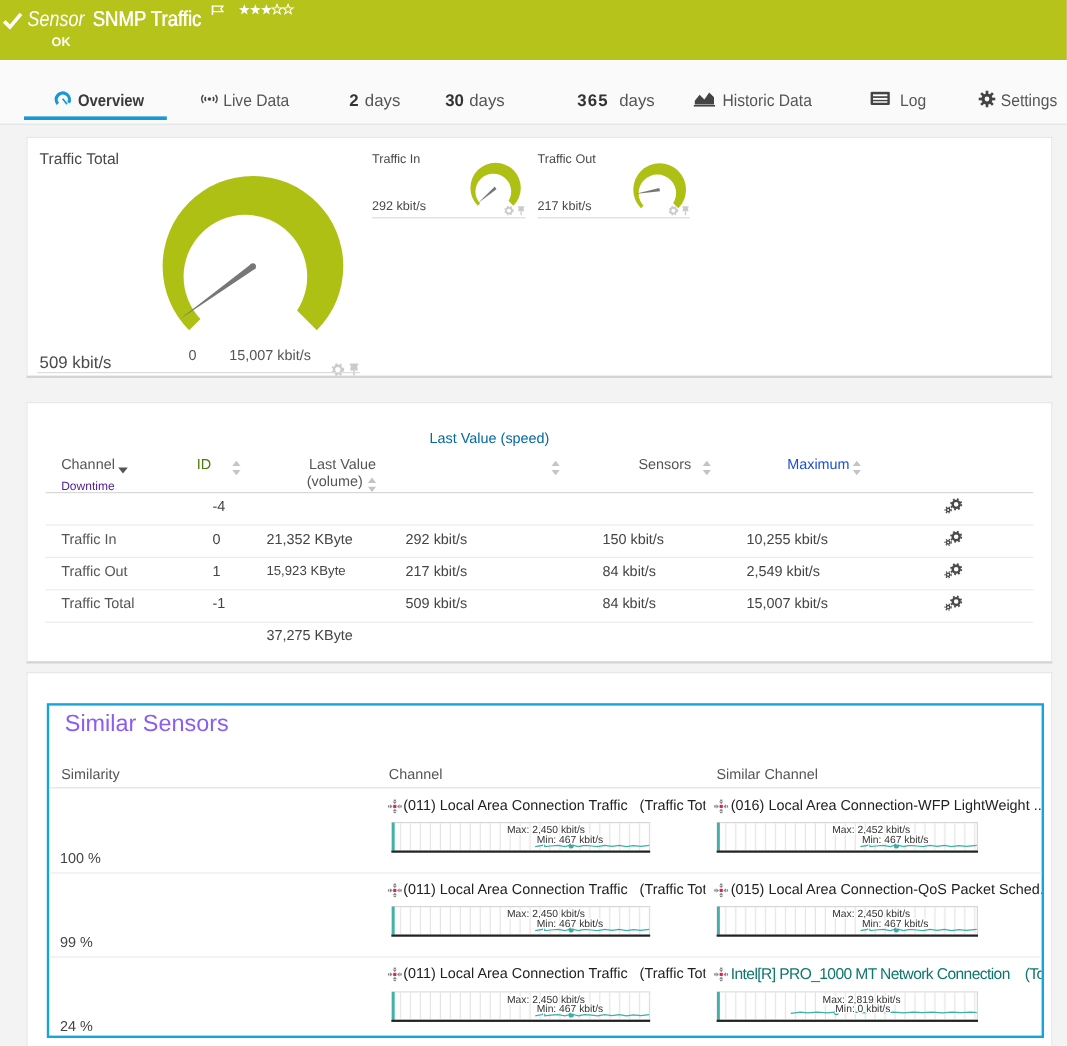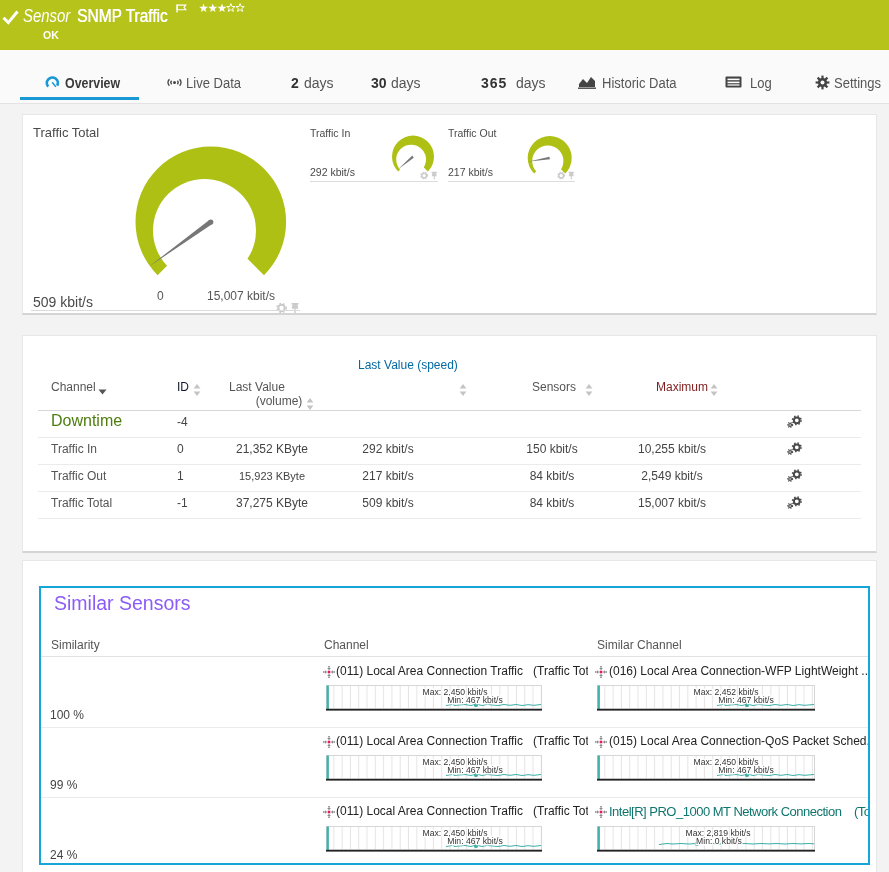--- a/index.html
+++ b/index.html
@@ -1,17 +1,17 @@
 <!DOCTYPE html>
 <html><head><meta charset="utf-8"><style>
 html,body{margin:0;padding:0;width:889px;height:872px;background:#f3f3f3;font-family:"Liberation Sans",sans-serif;overflow:hidden}
 .abs{position:absolute}
 .t{position:absolute;white-space:nowrap;line-height:1.15}
 .panel{position:absolute;background:#fff;border:1px solid #e7e7e7;border-bottom:2px solid #d4d4d4;box-sizing:border-box}
-.ra{text-align:center}
+.ra{text-align:left}
 </style></head><body>
 
 <div class="abs" style="left:0;top:0;width:889px;height:50px;background:#b6c31a"></div>
 <svg class="abs" style="left:2px;top:9px" width="17" height="17" viewBox="0 0 17 17">
     <path d="M1.5 8.8 L6.3 13.6 L15.5 2.5" fill="none" stroke="#fff" stroke-width="3"></path>
   </svg>
 <div class="t" style="left:23px;top:6px;font-size:18px;font-style:italic;color:#fff;transform:scaleX(0.83);transform-origin:0 0">Sensor</div>
 <div class="t" style="left:77px;top:6px;font-size:18px;color:#fff;transform:scaleX(0.86);transform-origin:0 0;text-shadow:0.5px 0 0 #fff">SNMP Traffic</div>
 <svg class="abs" style="left:175.5px;top:4px" width="11" height="9" viewBox="0 0 11 9">
     <path d="M1 0.5 L1 8.5" stroke="#fff" stroke-width="1.3"></path>
@@ -117,49 +117,49 @@
 <svg class="abs" style="left:557px;top:171px" width="18" height="9.5" viewBox="0 0 24 12.6">
     <use href="#gpin"></use>
   </svg>
 <div class="abs" style="left:448px;top:181px;width:127px;height:1px;background:#dcdcdc"></div>
 
 <div class="panel" style="left:22px;top:335px;width:855px;height:218px"></div>
 <div class="t" style="left:51px;top:380.5px;font-size:12px;color:#555">Channel</div>
 <svg class="abs" style="left:98px;top:388.5px" width="9" height="6" viewBox="0 0 9 6">
     <path d="M0.5 0.5 L8.5 0.5 L4.5 5.5 Z" fill="#555"></path>
   </svg>
-<div class="t" style="left:177px;top:380.5px;font-size:12px;color:#0f172a">ID</div>
+<div class="t" style="left:164px;top:380.5px;font-size:12px;color:#4d7c0f">ID</div>
 <svg class="abs" style="left:193px;top:383.5px" width="8" height="12" viewBox="0 0 8 12">
     <path d="M4 0 L7.4 4.4 L0.6 4.4 Z" fill="#c4c4c4"></path>
     <path d="M4 12 L7.4 7.6 L0.6 7.6 Z" fill="#c4c4c4"></path>
   </svg>
-<div class="t" style="left:229px;top:380.5px;width:113px;font-size:12px;color:#555;">Last Value</div>
+<div class="t" style="left:229px;top:380.5px;width:113px;font-size:12px;color:#555;text-align:center">Last Value</div>
 <div class="t" style="left:229px;top:394.5px;width:100px;font-size:12px;color:#555;text-align:center">(volume)</div>
 <svg class="abs" style="left:306px;top:397.5px" width="8" height="12" viewBox="0 0 8 12">
     <path d="M4 0 L7.4 4.4 L0.6 4.4 Z" fill="#c4c4c4"></path>
     <path d="M4 12 L7.4 7.6 L0.6 7.6 Z" fill="#c4c4c4"></path>
   </svg>
 <div class="t" style="left:358px;top:359px;font-size:12px;color:#0369a1">Last Value (speed)</div>
 <svg class="abs" style="left:459px;top:383.5px" width="8" height="12" viewBox="0 0 8 12">
     <path d="M4 0 L7.4 4.4 L0.6 4.4 Z" fill="#c4c4c4"></path>
     <path d="M4 12 L7.4 7.6 L0.6 7.6 Z" fill="#c4c4c4"></path>
   </svg>
 <div class="t" style="left:532px;top:380.5px;font-size:12px;color:#555">Sensors</div>
 <svg class="abs" style="left:585px;top:383.5px" width="8" height="12" viewBox="0 0 8 12">
     <path d="M4 0 L7.4 4.4 L0.6 4.4 Z" fill="#c4c4c4"></path>
     <path d="M4 12 L7.4 7.6 L0.6 7.6 Z" fill="#c4c4c4"></path>
   </svg>
-<div class="t" style="left:656px;top:380.5px;font-size:12px;color:#7f1d1d">Maximum</div>
+<div class="t" style="left:656px;top:380.5px;font-size:12px;color:#1d4ed8">Maximum</div>
 <svg class="abs" style="left:710px;top:383.5px" width="8" height="12" viewBox="0 0 8 12">
     <path d="M4 0 L7.4 4.4 L0.6 4.4 Z" fill="#c4c4c4"></path>
     <path d="M4 12 L7.4 7.6 L0.6 7.6 Z" fill="#c4c4c4"></path>
   </svg>
 <div class="abs" style="left:38px;top:410px;width:823px;height:1px;background:#d8d8d8"></div>
 
-<div class="t" style="left:51px;top:412px;font-size:16px;color:#4d7c0f">Downtime</div>
+<div class="t" style="left:51px;top:400px;font-size:10px;color:#4c1d95">Downtime</div>
 <div class="t" style="left:177px;top:416px;font-size:12px;color:#444">-4</div>
 <svg class="abs" style="left:786px;top:414px" width="17" height="15" viewBox="0 0 16 15">
     <use href="#gears"></use>
   </svg>
 <div class="abs" style="left:38px;top:437px;width:823px;height:1px;background:#ebebeb"></div>
 
 <div class="t" style="left:51px;top:443px;font-size:12px;color:#555">Traffic In</div>
 <div class="t" style="left:177px;top:443px;font-size:12px;color:#444">0</div>
 <div class="t ra" style="left:222px;top:443px;width:100px;font-size:12px;color:#444">21,352 KByte</div>
 <div class="t ra" style="left:338px;top:443px;width:100px;font-size:12px;color:#444">292 kbit/s</div>
@@ -176,21 +176,21 @@
 <div class="t ra" style="left:338px;top:470px;width:100px;font-size:12px;color:#444">217 kbit/s</div>
 <div class="t ra" style="left:502px;top:470px;width:100px;font-size:12px;color:#444">84 kbit/s</div>
 <div class="t ra" style="left:622px;top:470px;width:100px;font-size:12px;color:#444">2,549 kbit/s</div>
 <svg class="abs" style="left:786px;top:468px" width="17" height="15" viewBox="0 0 16 15">
     <use href="#gears"></use>
   </svg>
 <div class="abs" style="left:38px;top:491px;width:823px;height:1px;background:#ebebeb"></div>
 
 <div class="t" style="left:51px;top:497px;font-size:12px;color:#555">Traffic Total</div>
 <div class="t" style="left:177px;top:497px;font-size:12px;color:#444">-1</div>
-<div class="t ra" style="left:222px;top:497px;width:100px;font-size:12px;color:#444">37,275 KByte</div>
+<div class="t ra" style="left:222px;top:523px;width:100px;font-size:12px;color:#444">37,275 KByte</div>
 <div class="t ra" style="left:338px;top:497px;width:100px;font-size:12px;color:#444">509 kbit/s</div>
 <div class="t ra" style="left:502px;top:497px;width:100px;font-size:12px;color:#444">84 kbit/s</div>
 <div class="t ra" style="left:622px;top:497px;width:100px;font-size:12px;color:#444">15,007 kbit/s</div>
 <svg class="abs" style="left:786px;top:495px" width="17" height="15" viewBox="0 0 16 15">
     <use href="#gears"></use>
   </svg>
 <div class="abs" style="left:38px;top:518px;width:823px;height:1px;background:#ebebeb"></div>
 
 <div class="panel" style="left:22px;top:560px;width:855px;height:312px;border-bottom:none"></div>
 <div class="abs" style="left:39px;top:586px;width:827px;height:275px;border:2px solid #16a5d8"></div>

